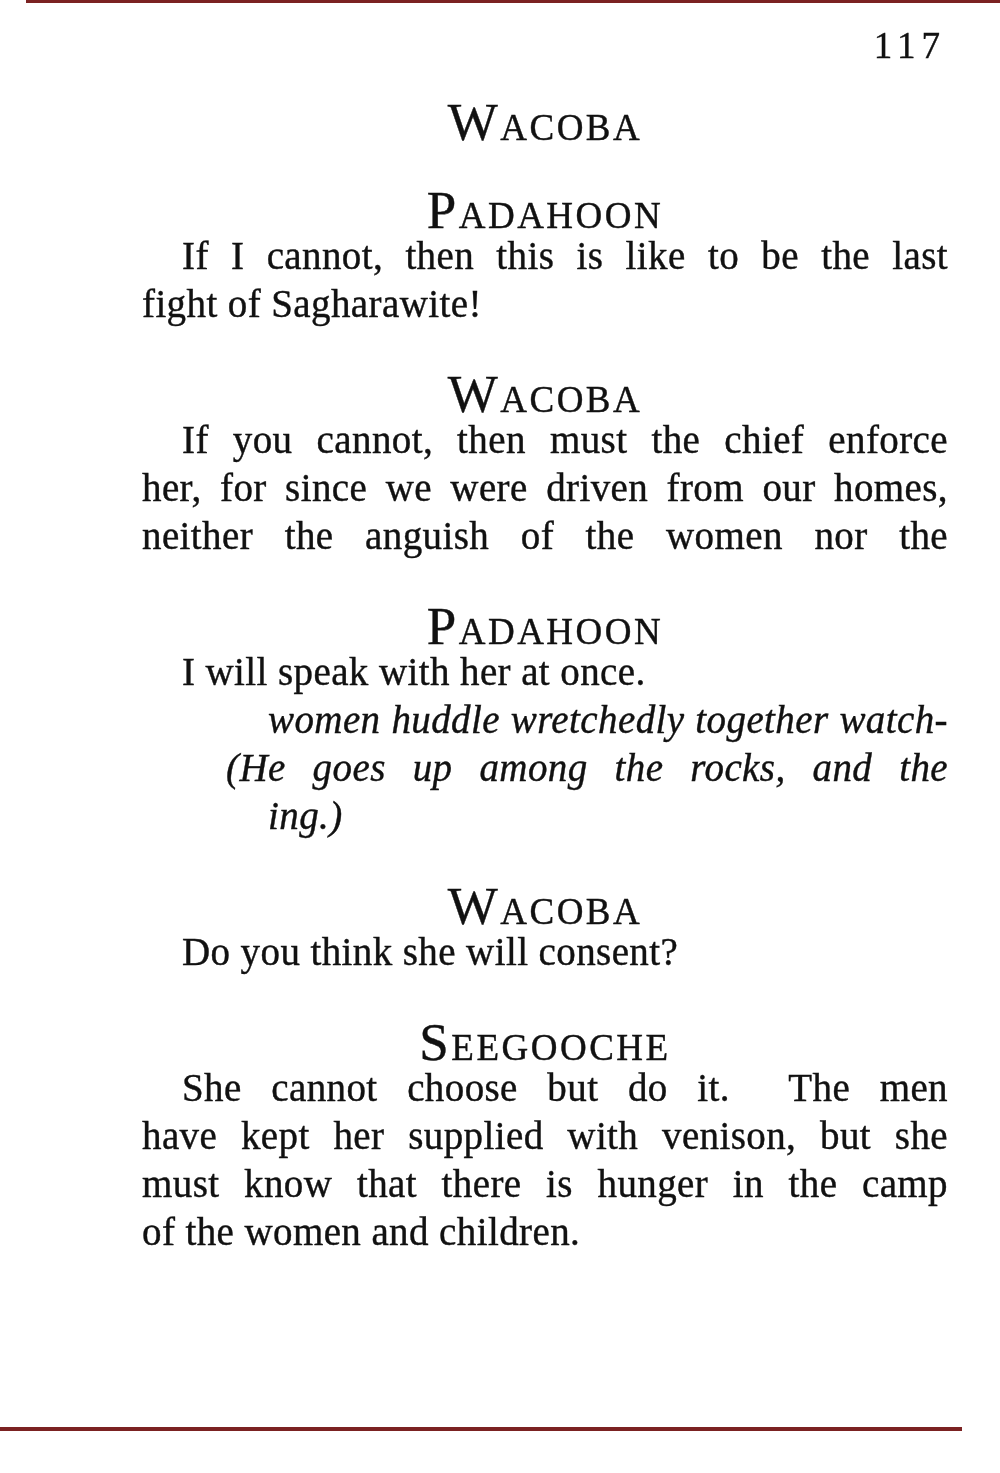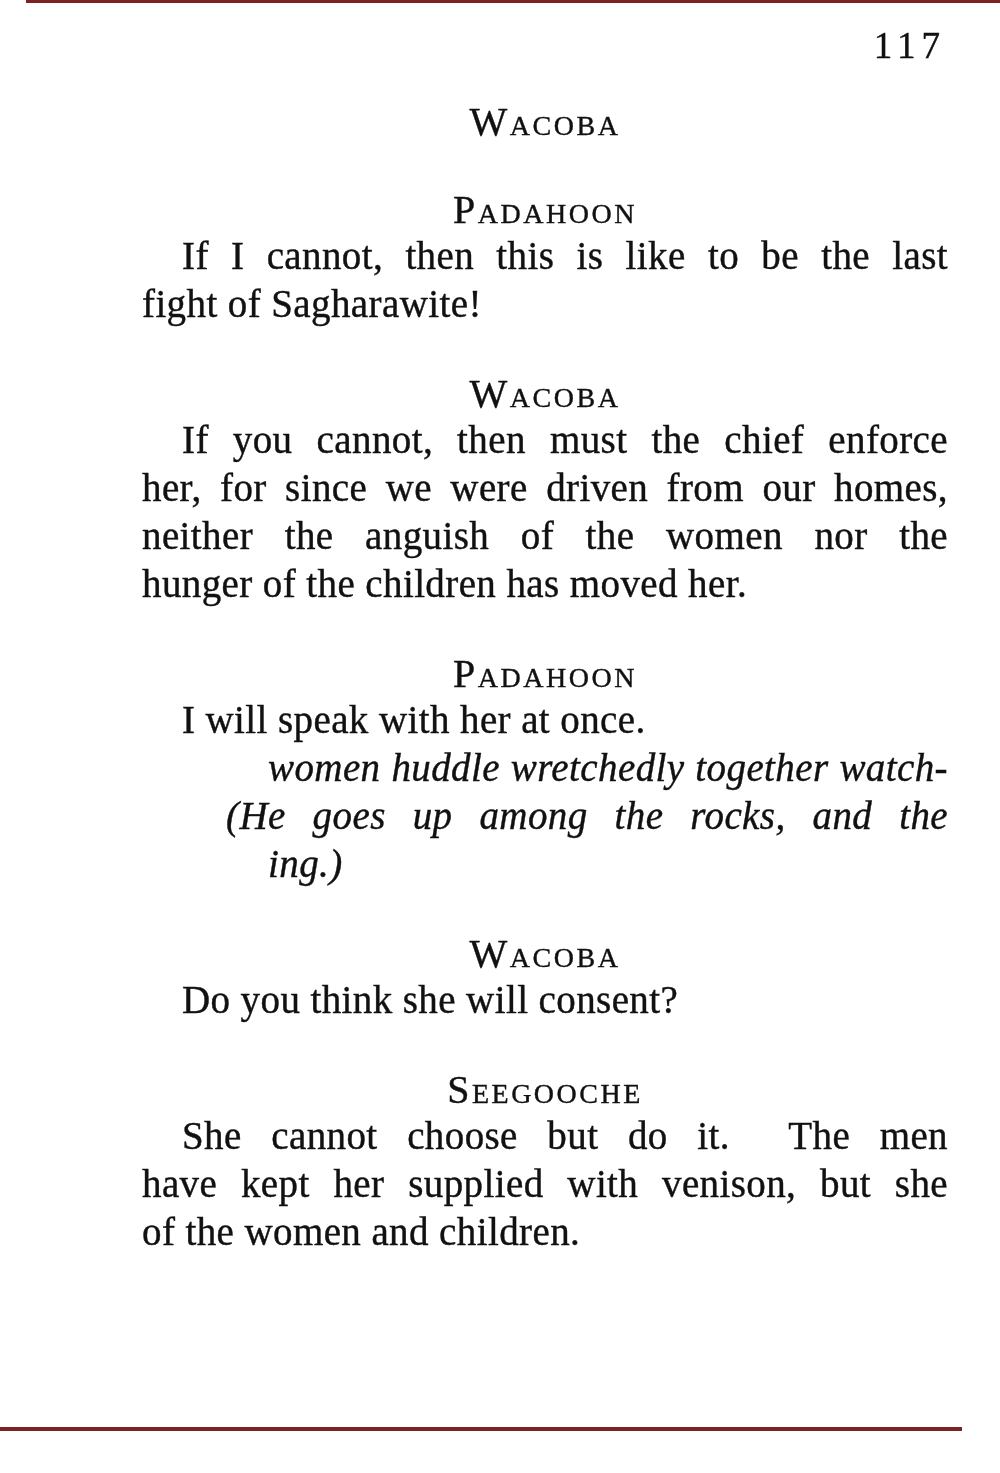--- a/index.html
+++ b/index.html
@@ -14,21 +14,21 @@
   .edge-line.bottom { bottom:2px; left:0; width:962px; height:4px; }
   .page-number {
     position:absolute; top:22px; right:54px;
     font-size:37px; line-height:48px; letter-spacing:6px;
   }
   .text-block { position:absolute; left:142px; top:100px; width:806px; }
   .speech { margin:0; padding:0; }
   .speech + .speech { margin-top:44px; }
   .speaker {
     margin:0; font-weight:normal; text-align:center;
-    font-variant:small-caps; font-size:40px; line-height:44px;
+    font-variant:small-caps; font-size:53px; line-height:44px;
     letter-spacing:2.5px;
   }
   .line {
     font-size:39px; line-height:48px; letter-spacing:0.4px;
     white-space:normal;
   }
   .line.justify { text-align:justify; text-align-last:justify; }
   .italic { font-style:italic; }
 </style>
 </head>
@@ -49,21 +49,20 @@
           <div class="line" style="text-indent: 0px;"><span>fight of Sagharawite!</span></div>
         </div>
   </section>
 
   <section class="speech">
     <h2 class="speaker">Wacoba</h2>
     <div class="speech-lines">
           <div class="line justify" style="text-indent: 40px;"><span>If you cannot, then must the chief enforce</span></div>
           <div class="line justify" style="text-indent: 0px;"><span>her, for since we were driven from our homes,</span></div>
           <div class="line justify" style="text-indent: 0px;"><span>neither the anguish of the women nor the</span></div>
-          <div class="line" style="text-indent: 0px;"><span>hunger of the children has moved her.</span></div>
         </div>
   </section>
 
   <section class="speech">
     <h2 class="speaker">Padahoon</h2>
     <div class="speech-lines">
           <div class="line" style="text-indent: 40px;"><span>I will speak with her at once.</span></div>
           <div class="line justify" style="text-indent: 126px;"><span class="italic">women huddle wretchedly together watch-</span></div>
           <div class="line justify" style="text-indent: 84px;"><span class="italic">(He goes up among the rocks, and the</span></div>
           <div class="line" style="text-indent: 126px;"><span class="italic">ing.)</span></div>
@@ -75,18 +74,19 @@
     <div class="speech-lines">
           <div class="line" style="text-indent: 40px;"><span>Do you think she will consent?</span></div>
         </div>
   </section>
 
   <section class="speech">
     <h2 class="speaker">Seegooche</h2>
     <div class="speech-lines">
           <div class="line justify" style="text-indent: 40px;"><span>She cannot choose but do it.&nbsp; The men</span></div>
           <div class="line justify" style="text-indent: 0px;"><span>have kept her supplied with venison, but she</span></div>
+          <div class="line justify" style="text-indent: 0px;"><span>must know that there is hunger in the camp</span></div>
           <div class="line" style="text-indent: 0px;"><span>of the women and children.</span></div>
         </div>
   </section>
 </div>
   <div class="edge-line bottom" style="background: rgb(123, 34, 34);"></div>
 </div>
 
 </body></html>

